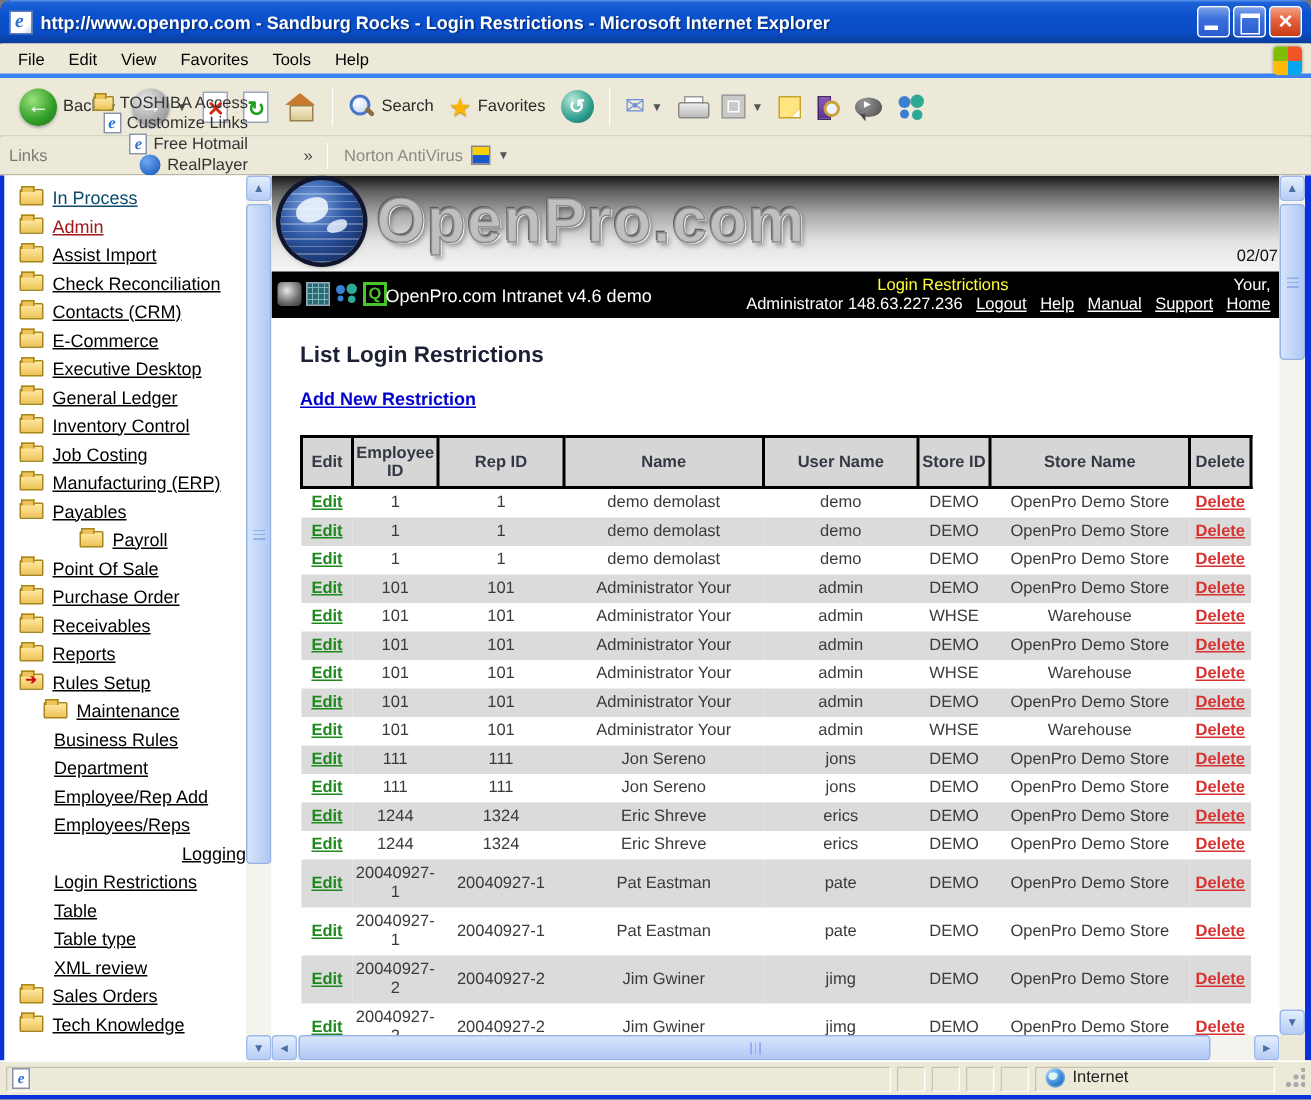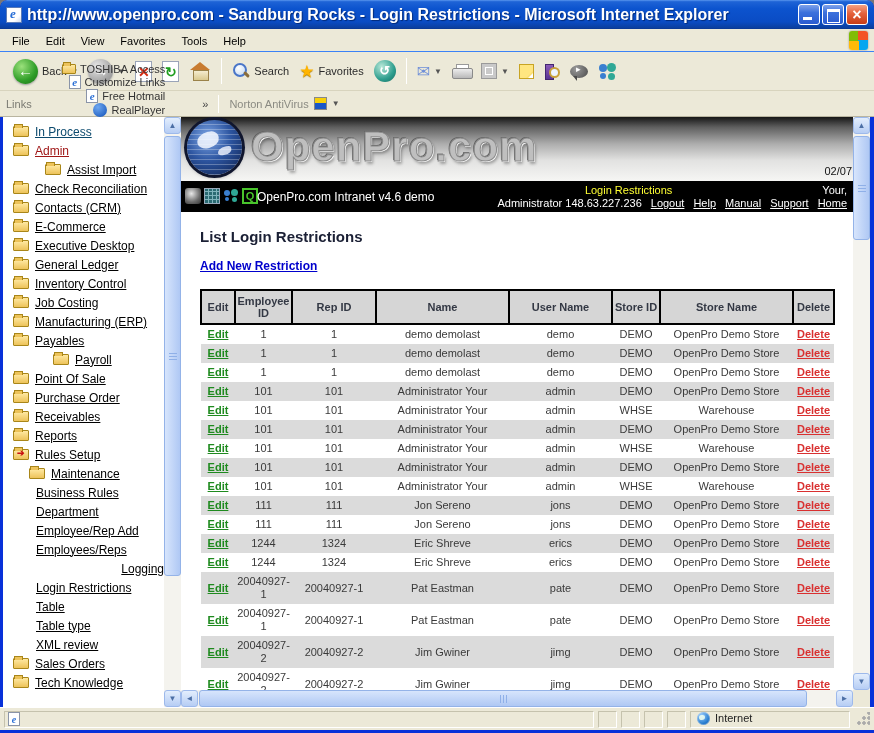--- a/index.html
+++ b/index.html
@@ -8,35 +8,35 @@
   .win { position:relative; width:874px; height:733px; background:#ECE9D8; overflow:hidden;
          border-radius:7px 7px 0 0; box-shadow:0 0 0 1px #00138C inset; }
 
   
   .titlebar { position:absolute; left:0; top:0; width:874px; height:29px;
     background:linear-gradient(180deg,#5A96EE 0%,#1E63D6 6%,#0C53CE 30%,#0A4CC4 75%,#0B3F9F 96%,#0A3690 100%);
     border-radius:7px 7px 0 0; display:flex; align-items:center; padding:0 6px; }
   .tb-icon { width:16px; height:16px; margin-right:5px; position:relative; background:linear-gradient(135deg,#fff 70%,#cfd8ea 100%);
     border:1px solid #5a7ab8; }
   .tb-icon::after { content:"e"; position:absolute; left:3px; top:-2px; color:#2a6fd6; font:italic bold 13px "Liberation Serif",serif; }
-  .tb-title { color:#fff; font-size:16px; font-weight:bold; text-shadow:1px 1px 1px #012a78; flex:1;
+  .tb-title { color:#fff; font-size:12px; font-weight:bold; text-shadow:1px 1px 1px #012a78; flex:1;
     white-space:nowrap; overflow:hidden; }
   .tb-btns { display:flex; gap:2px; }
   .tbb { width:22px; height:21px; border:1px solid #fff; border-radius:3px; position:relative;
     background:linear-gradient(180deg,#7DA1EA 0%,#3C71DC 40%,#2A5BD0 100%); }
   .tbb.close { background:linear-gradient(180deg,#F3A183 0%,#E5613C 45%,#C83C16 100%); }
   .tbb.min::after { content:""; position:absolute; left:4px; bottom:4px; width:9px; height:3px; background:#fff; }
   .tbb.max::after { content:""; position:absolute; left:4px; top:4px; width:11px; height:10px;
     border:1px solid #fff; border-top:3px solid #fff; }
   .tbb.close::after { content:"×"; position:absolute; left:0; top:0; width:100%; text-align:center;
     color:#fff; font:bold 16px/19px "Liberation Sans",sans-serif; }
 
   
   .menubar { position:absolute; left:0; top:29px; width:874px; height:23px; background:#ECE9D8;
-    display:flex; align-items:center; padding-left:4px; border-bottom:1px solid #3b82f6; }
+    display:flex; align-items:center; padding-left:4px; border-bottom:3px solid #3b82f6; }
   .menu-item { font-size:11px; color:#000; padding:3px 8px; }
   .win-logo { position:absolute; right:6px; top:2px; width:19px; height:19px; border-radius:3px;
     background:conic-gradient(#05a6f0 0 25%, #ffba08 0 50%, #81bc06 0 75%, #f35325 0);
     box-shadow:0 0 2px #888; transform:rotate(90deg); }
 
   
   .toolbar { position:absolute; left:0; top:52px; width:874px; height:39px; background:#ECE9D8;
     border-bottom:1px solid #D8D4BE; display:flex; align-items:center; padding-left:8px; }
   .tbtn { display:flex; align-items:center; gap:4px; padding:2px 5px; font-size:11px; color:#2a2a2a; }
   .circ { width:25px; height:25px; border-radius:50%; color:#fff; font-size:15px; font-weight:bold;
@@ -327,21 +327,21 @@
 
     <div class="sidebar" id="sidebar">
         <div class="sb-row" style="padding-left: 10px;">
           <span class="fold"></span>
           <a href="#" style="color: #0c4a6e;">In Process</a>
         </div>
         <div class="sb-row" style="padding-left: 10px;">
           <span class="fold"></span>
           <a href="#" style="color: rgb(160, 24, 24);">Admin</a>
         </div>
-        <div class="sb-row" style="padding-left: 10px; margin-left: 32px;">
+        <div class="sb-row" style="padding-left: 10px;">
           <span class="fold"></span>
           <a href="#">Assist Import</a>
         </div>
         <div class="sb-row" style="padding-left: 10px;">
           <span class="fold"></span>
           <a href="#">Check Reconciliation</a>
         </div>
         <div class="sb-row" style="padding-left: 10px;">
           <span class="fold"></span>
           <a href="#">Contacts (CRM)</a>

